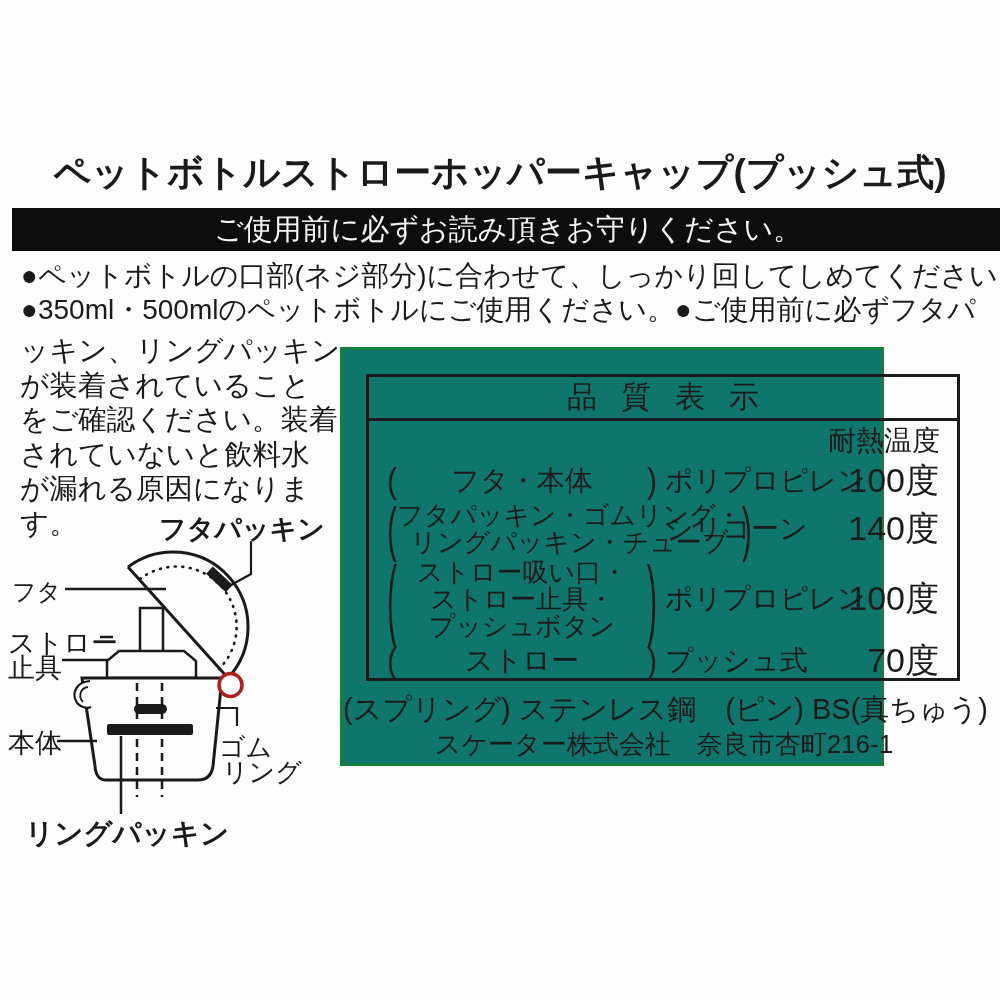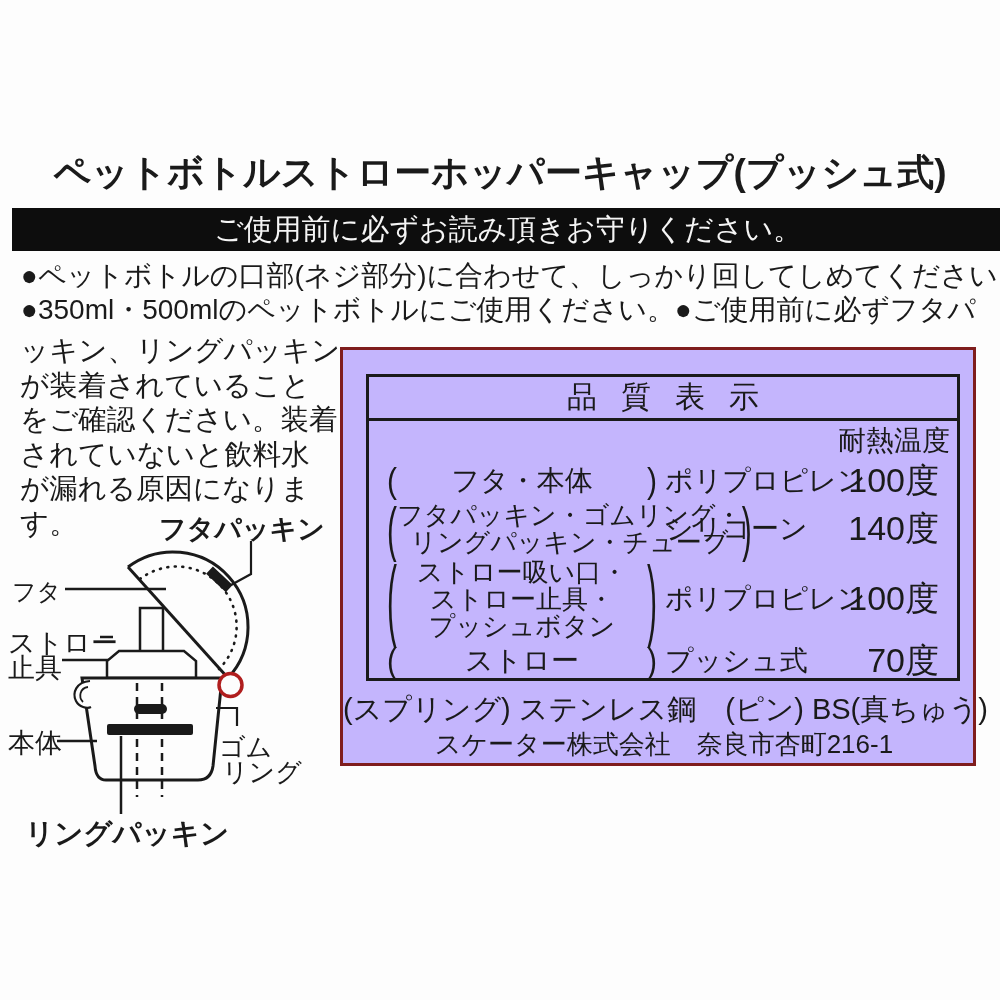--- a/index.html
+++ b/index.html
@@ -35,39 +35,39 @@
   
   .bullets{left:21px;top:259px;width:965px;}
   .bullet-line{font-size:28px;line-height:34px;white-space:nowrap;}
 
   
   .side-par{left:20px;top:333px;width:320px;}
   .side-line{font-size:28.5px;line-height:34.5px;white-space:nowrap;}
 
   
   .qouter{
-    left:340px;top:347px;width:636px;height:419px;
-    border:3px solid #7f1d1d;background:#c4b5fd;
+    left:340px;top:347px;width:544px;height:419px;
+    border:3px solid #15803d;background:#0f766e;
     box-sizing:border-box;
   }
   .qinner{
     position:absolute;left:23px;top:24px;width:594px;height:307px;
     border:3px solid #1a1a1a;box-sizing:border-box;
   }
   .qhead{
     height:44px;border-bottom:3px solid #1a1a1a;box-sizing:border-box;
     display:flex;align-items:center;justify-content:center;
   }
   .qhead-text{
     font-size:30px;font-weight:500;
     letter-spacing:24px;padding-left:24px;white-space:nowrap;
   }
   .heatrow{
     height:40px;display:flex;align-items:center;justify-content:flex-end;
-    padding-right:7px;font-size:28px;font-weight:500;
+    padding-right:17px;font-size:28px;font-weight:500;
   }
   .qrow{display:flex;align-items:center;}
   .row-h40{height:40px;}
   .row-h56{height:56px;}
   .row-h84{height:84px;}
   .col-parts{
     width:288px;display:flex;align-items:center;justify-content:space-between;
     padding-left:18px;box-sizing:border-box;
   }
   .parts-lines{flex:1;text-align:center;}

